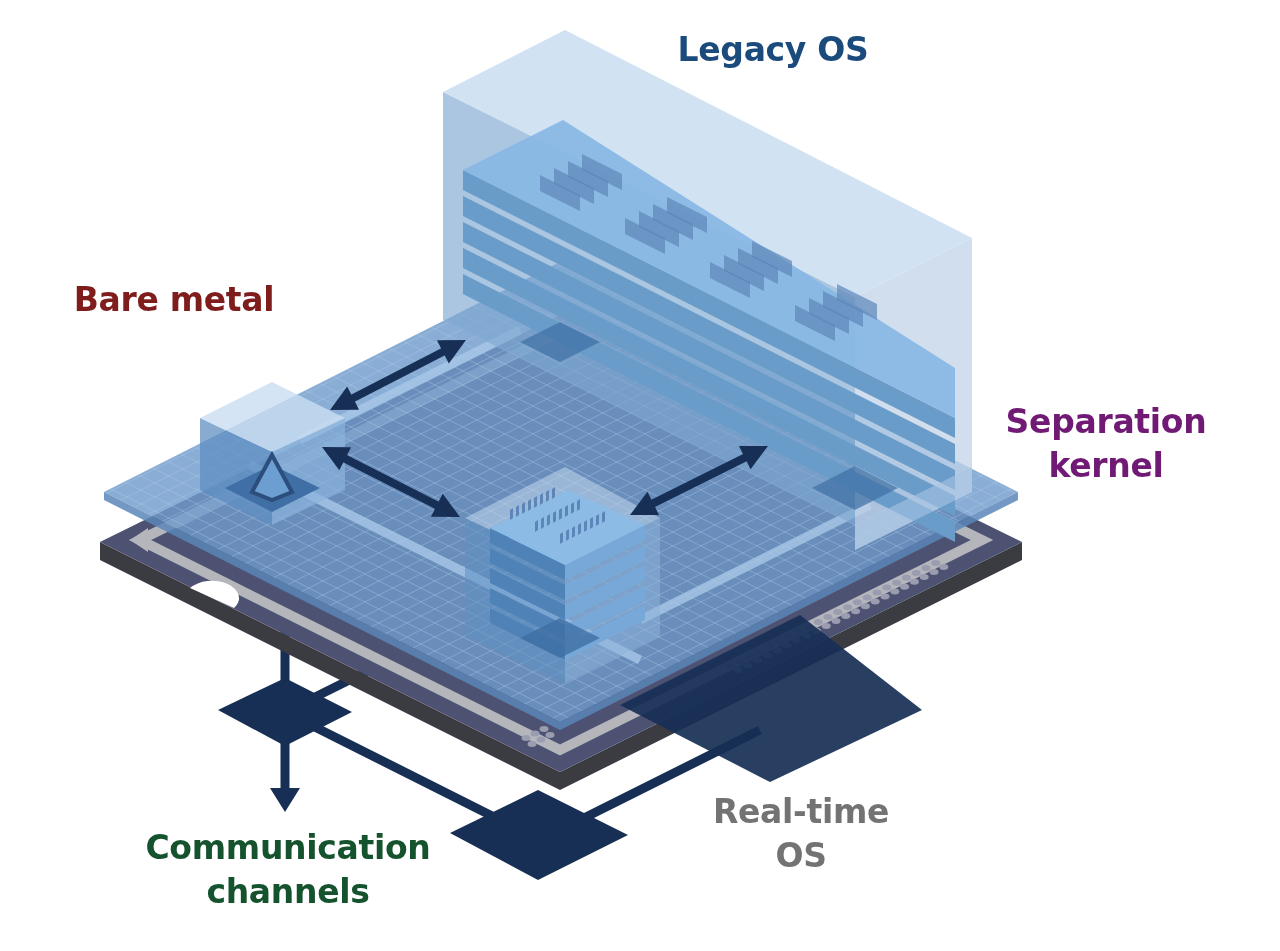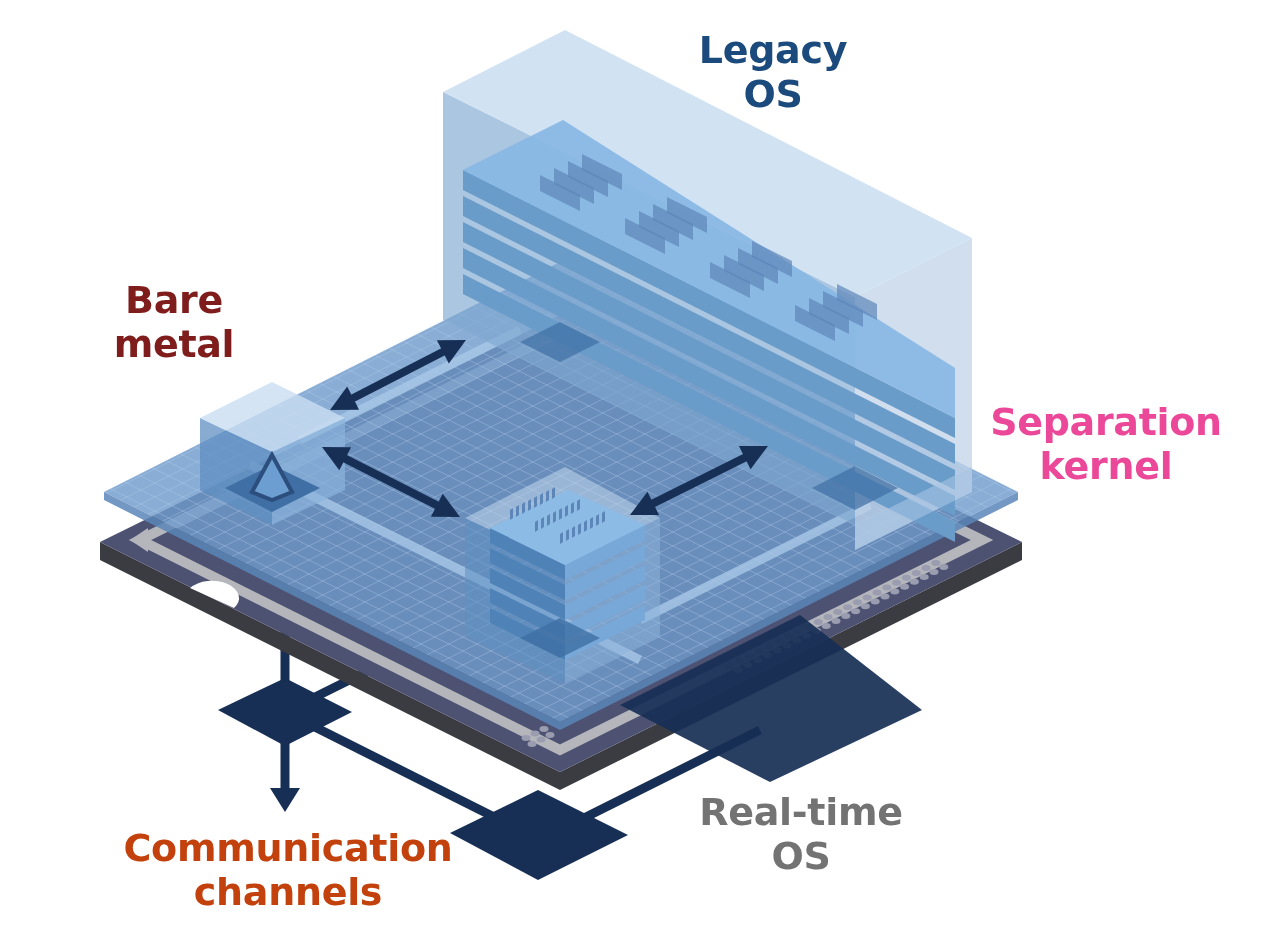--- a/index.html
+++ b/index.html
@@ -2,21 +2,21 @@
 <html><head>
 <meta charset="utf-8">
 <style>
   html, body { margin: 0; padding: 0; background: #ffffff; }
   body { width: 1280px; height: 951px; position: relative; overflow: hidden; }
   #diagram { position: absolute; left: 0; top: 0; width: 1280px; height: 951px; }
   .label {
     position: absolute;
     font-family: "DejaVu Sans", sans-serif;
     font-weight: bold;
-    font-size: 38px;
+    font-size: 33px;
     line-height: 44px;
     text-align: center;
     white-space: pre-line;
     letter-spacing: -0.3px;
   }
   #lbl-legacy { left: 668px; top: 28px; width: 210px; }
   #lbl-bare { left: 60px; top: 278px; width: 228px; }
   #lbl-sep { left: 990px; top: 400px; width: 232px; }
   #lbl-rtos { left: 690px; top: 790px; width: 222px; }
   #lbl-comm { left: 122px; top: 826px; width: 332px; }
@@ -205,18 +205,18 @@
       <polygon points="460,517 442.6933814846164,493.6444662753561 430.93160191105466,516.8319745775206" fill="#172f55"></polygon>
       <polygon points="322,447 339.3066185153836,470.3555337246439 351.06839808894534,447.16802542247945" fill="#172f55"></polygon>
       <line x1="646.0996894379984" y1="506.9501552810008" x2="751.9003105620016" y2="454.0498447189992" stroke="#172f55" stroke-width="8"></line>
       <polygon points="768,446 738.9311162925028,446 750.5586697755016,469.2551069659978" fill="#172f55"></polygon>
       <polygon points="630,515 659.0688837074973,515 647.4413302244983,491.7448930340022" fill="#172f55"></polygon>
     </g>
 </svg>
 
 <div class="label" id="lbl-legacy" style="color: rgb(27, 74, 124);">Legacy OS</div>
 <div class="label" id="lbl-bare" style="color: #7f1d1d;">Bare metal</div>
-<div class="label" id="lbl-sep" style="color: #ec4899;">Separation
+<div class="label" id="lbl-sep" style="color: #701a75;">Separation
 kernel</div>
 <div class="label" id="lbl-rtos" style="color: #737373;">Real-time
 OS</div>
-<div class="label" id="lbl-comm" style="color: #c2410c;">Communication
+<div class="label" id="lbl-comm" style="color: #14532d;">Communication
 channels</div>
 
 </body></html>

